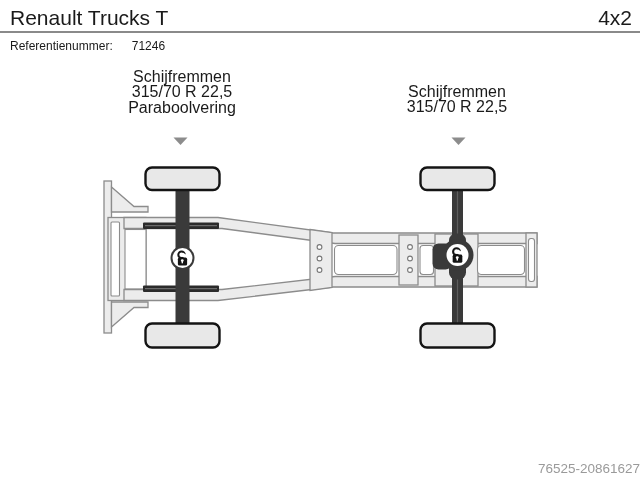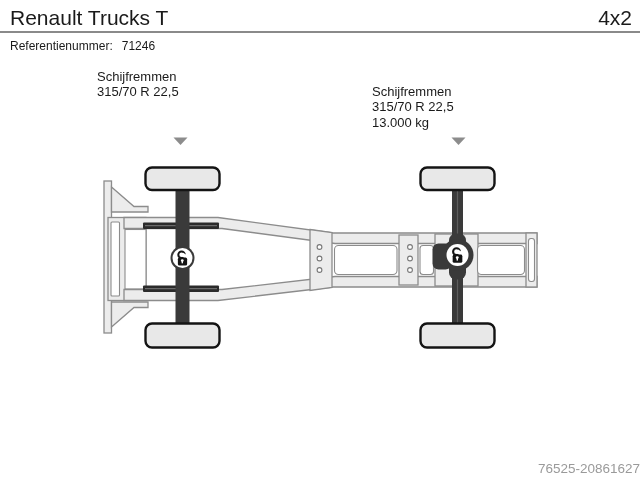--- a/index.html
+++ b/index.html
@@ -10,22 +10,22 @@
     font-family:"Liberation Sans", sans-serif;
   }
   .header{
     position:absolute;left:0;top:0;width:640px;height:33px;box-sizing:border-box;
     border-bottom:2px solid var(--divider,#8a8a8a);
     display:flex;justify-content:space-between;align-items:flex-end;
     padding:0 8px 1px 10px;
   }
   .title,.axle-config{font-size:21px;line-height:24px;white-space:nowrap;}
   .ref{position:absolute;left:10px;top:39px;font-size:12px;}
-  .ref .val{margin-left:9px;}
-  .spec{position:absolute;width:170px;text-align:left;font-size:13px;line-height:15.4px;}
+  .ref .val{margin-left:19px;}
+  .spec{position:absolute;width:170px;text-align:center;font-size:16px;line-height:15.4px;}
   .spec-front{left:97px;top:69px;}
   .spec-rear{left:372px;top:84px;}
   .footer-id{position:absolute;right:0;top:461px;font-size:13.5px;color:var(--muted-text,#9a9a9a);}
   svg.diagram{position:absolute;left:0;top:0;}
   .frame{fill:var(--frame-fill,#ececec);stroke:var(--frame-stroke,#8c8c8c);stroke-width:1.3;}
   .bay{fill:#ffffff;stroke:var(--frame-stroke,#8c8c8c);stroke-width:1.1;}
   .dark{fill:var(--dark-part,#3a3a3a);}
   .spring{fill:var(--spring,#2b2b2b);}
   .springline{stroke:#9a9a9a;stroke-width:0.9;opacity:0.8;}
   .wheel{fill:var(--wheel-fill,#e8e8e8);stroke:var(--wheel-stroke,#141414);stroke-width:2.4;}
@@ -41,26 +41,26 @@
   <div class="axle-config">4x2</div>
 </div>
 
 <div class="ref">
   <span>Referentienummer:</span><span class="val">71246</span>
 </div>
 
 <div class="spec spec-front">
   <div>Schijfremmen</div>
   <div>315/70 R 22,5</div>
+  <div>Paraboolvering</div>
 </div>
 
 <div class="spec spec-rear">
   <div>Schijfremmen</div>
   <div>315/70 R 22,5</div>
-  <div>13.000 kg</div>
 </div>
 
 <svg class="diagram" width="640" height="480" viewBox="0 0 640 480" xmlns="http://www.w3.org/2000/svg">
   <defs>
     <g id="openlock">
       <circle cx="-0.9" cy="-3.5" r="3.1" fill="none" stroke="#141414" stroke-width="1.9"></circle>
       <rect x="0.6" y="-5.4" width="5" height="3.6" fill="#ffffff" transform="rotate(32 0.6 -5.4)"></rect>
       <rect x="-4.4" y="-0.9" width="8.8" height="7.6" rx="1.5" fill="#141414"></rect>
       <circle cx="-0.2" cy="1.9" r="1.3" fill="#ffffff"></circle>
       <rect x="-0.85" y="2.1" width="1.3" height="2.5" fill="#ffffff"></rect>

